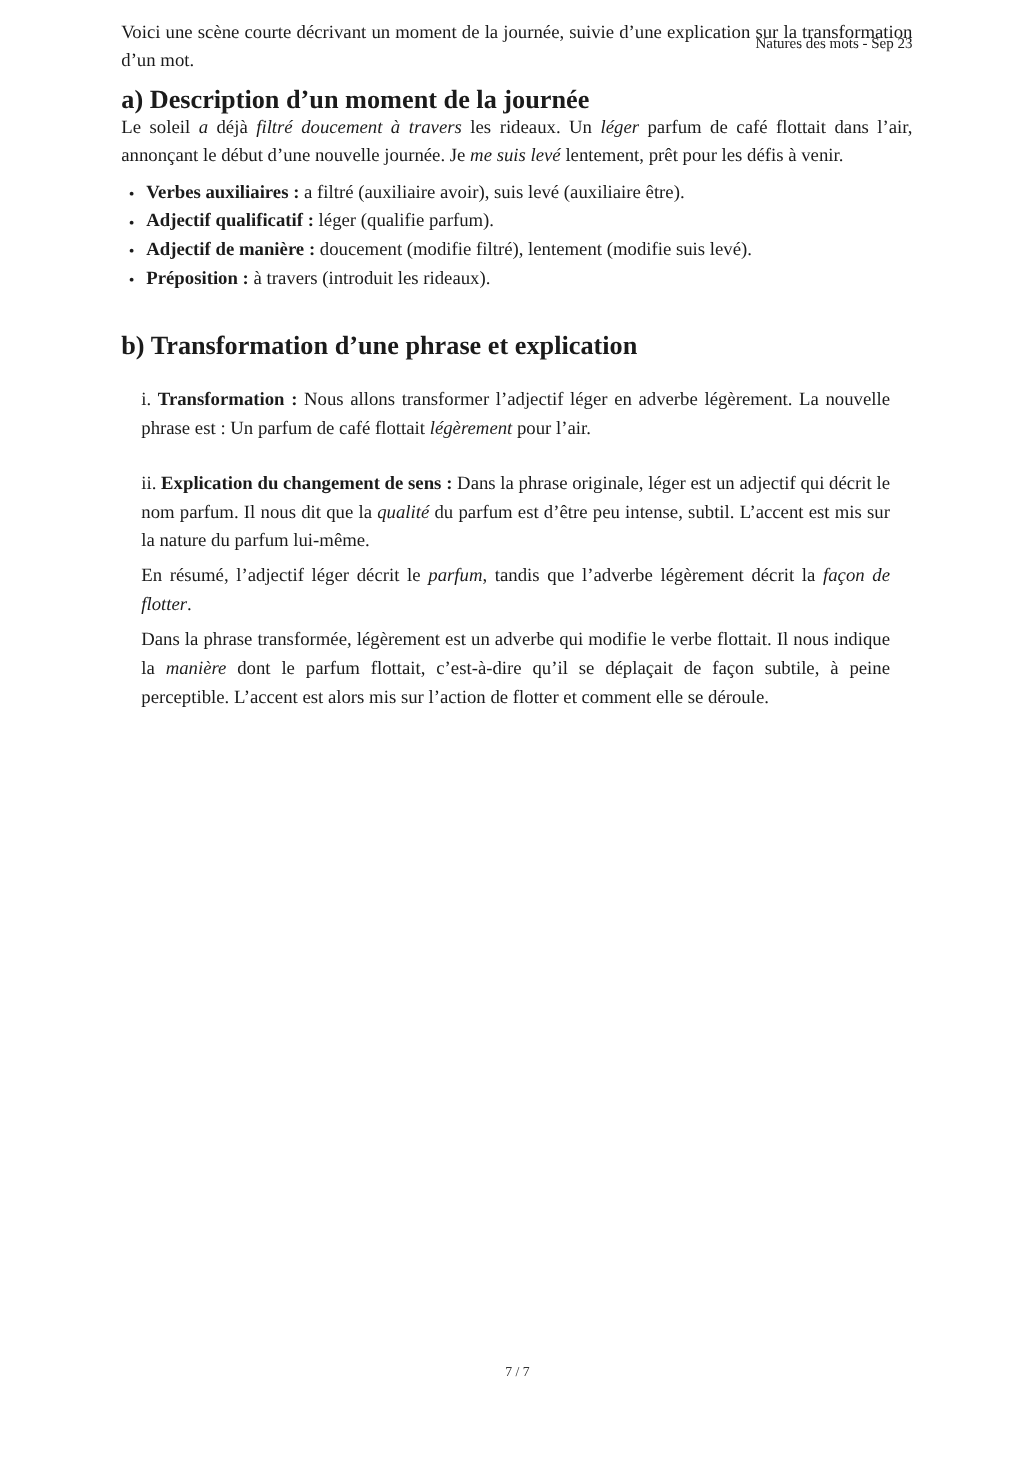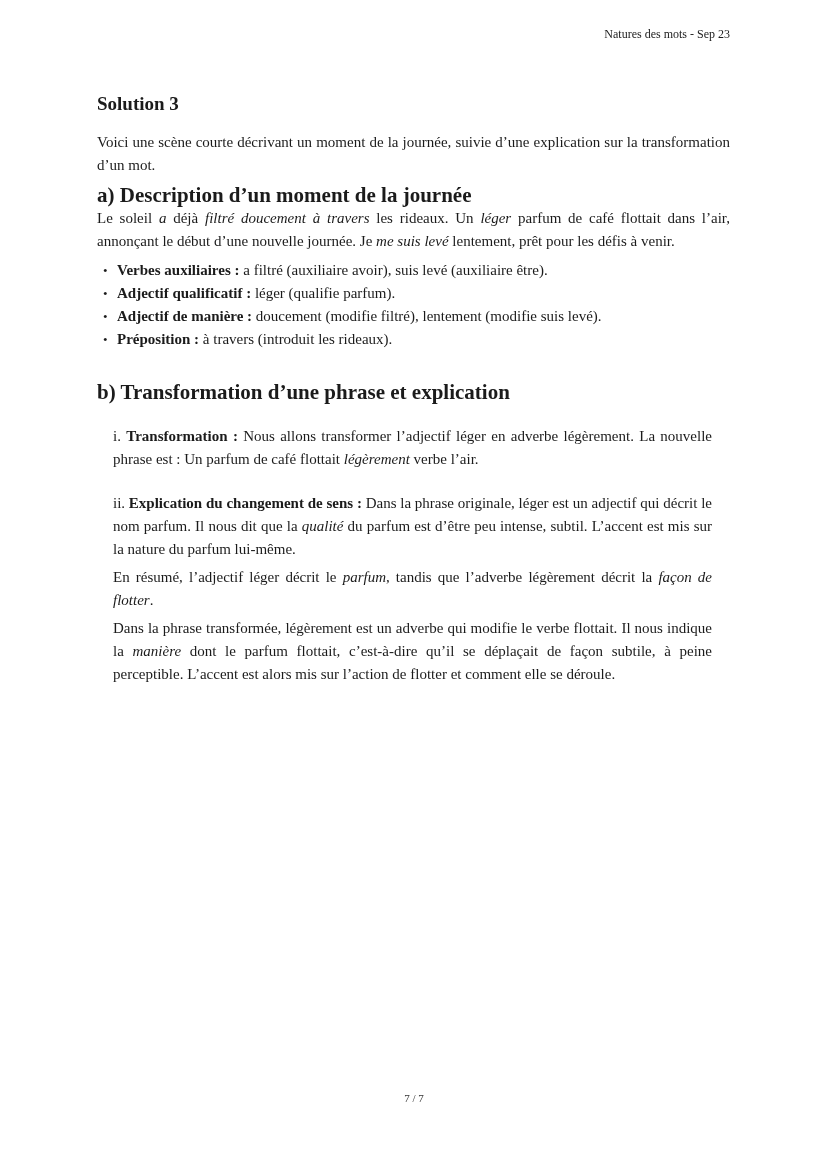--- a/index.html
+++ b/index.html
@@ -82,21 +82,20 @@
 </style>
 </head>
 <body>
 
 <div class="page">
 
   <div class="running-header">Natures des mots - Sep 23</div>
 
   <div class="content">
 
-    <h1 class="doc-title">Solution 3</h1>
 
     <p class="intro-para">Voici une scène courte décrivant un moment de la journée, suivie d’une explication sur la transformation d’un mot.</p>
 
     <h2 class="sec-heading">a) Description d’un moment de la journée</h2>
 
     <p><span>Le soleil </span><span style="font-style: italic;">a</span><span> déjà </span><span style="font-style: italic;">filtré doucement à travers</span><span> les rideaux. Un </span><span style="font-style: italic;">léger</span><span> parfum de café flottait dans l’air, annonçant le début d’une nouvelle journée. Je </span><span style="font-style: italic;">me suis levé</span><span> lentement, prêt pour les défis à venir.</span></p>
 
     <ul class="analysis-list">
       <li>
         <span class="bullet-dot">•</span>
@@ -113,21 +112,21 @@
       <li>
         <span class="bullet-dot">•</span>
         <span><span style="font-weight: bold;">Préposition :</span><span> à travers (introduit les rideaux).</span></span>
       </li>
     </ul>
 
     <h2 class="sec-heading sec-b">b) Transformation d’une phrase et explication</h2>
 
 
     <div class="indent-block">
-      <p class="item-i"><span>i. </span><span style="font-weight: bold;">Transformation :</span><span> Nous allons transformer l’adjectif léger en adverbe légèrement. La nouvelle phrase est : Un parfum de café flottait </span><span style="font-style: italic;">légèrement</span><span> verbe l’air.</span></p>
+      <p class="item-i"><span>i. </span><span style="font-weight: bold;">Transformation :</span><span> Nous allons transformer l’adjectif léger en adverbe légèrement. La nouvelle phrase est : Un parfum de café flottait </span><span style="font-style: italic;">légèrement</span><span> pour l’air.</span></p>
       <p class="item-ii"><span>ii. </span><span style="font-weight: bold;">Explication du changement de sens :</span><span> Dans la phrase originale, léger est un adjectif qui décrit le nom parfum. Il nous dit que la </span><span style="font-style: italic;">qualité</span><span> du parfum est d’être peu intense, subtil. L’accent est mis sur la nature du parfum lui-même.</span></p>
       <p class="follow-para"><span>En résumé, l’adjectif léger décrit le </span><span style="font-style: italic;">parfum</span><span>, tandis que l’adverbe légèrement décrit la </span><span style="font-style: italic;">façon de flotter</span><span>.</span></p>
       <p class="follow-para"><span>Dans la phrase transformée, légèrement est un adverbe qui modifie le verbe flottait. Il nous indique la </span><span style="font-style: italic;">manière</span><span> dont le parfum flottait, c’est-à-dire qu’il se déplaçait de façon subtile, à peine perceptible. L’accent est alors mis sur l’action de flotter et comment elle se déroule.</span></p>
     </div>
 
   </div>
 
   <div class="page-footer">7 / 7</div>
 
 </div>

